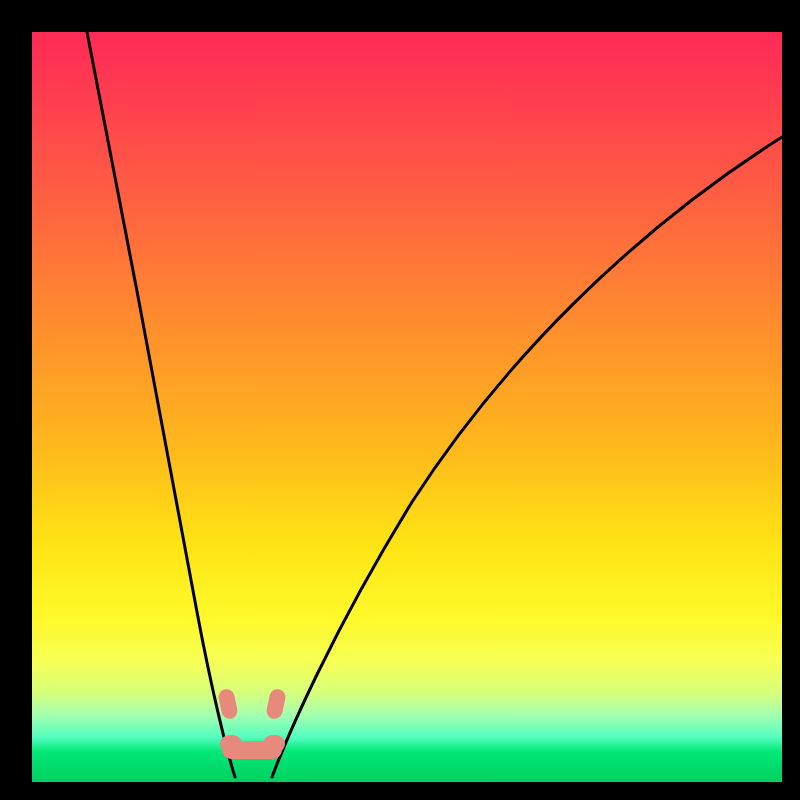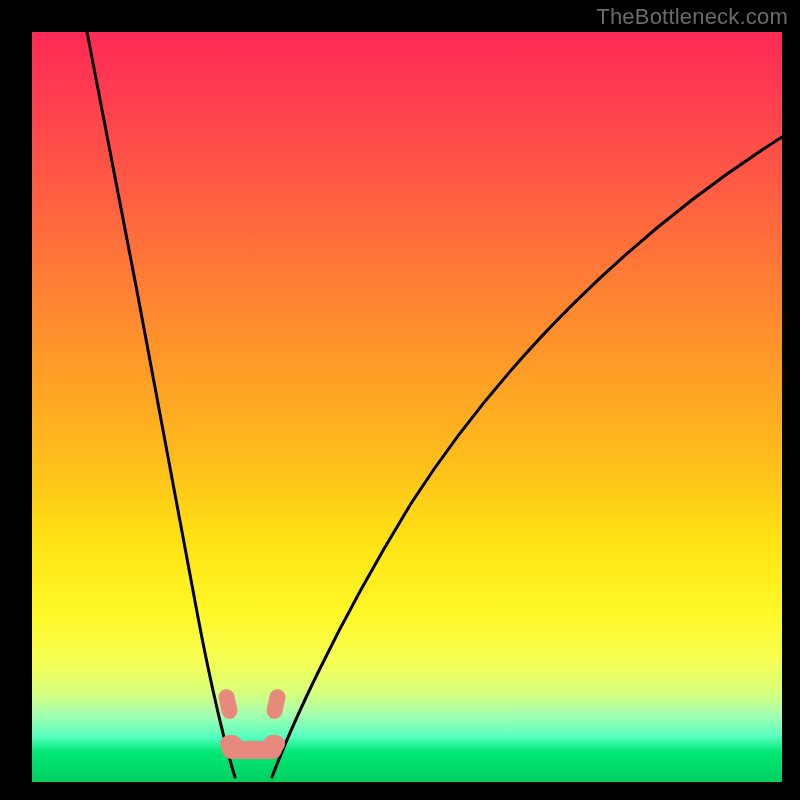--- a/index.html
+++ b/index.html
@@ -59,21 +59,20 @@
     position: absolute;
     background: #e8897d;
     border-radius: 14px;
   }
 </style>
 </head>
 <body>
 
 <div class="frame">
 
-  <div class="watermark">TheBottleneck.com</div>
 
   <div class="plot">
 
     <svg class="curves" width="750" height="750" viewBox="0 0 750 750">
       <path d="M 55 0
                C 90 175, 135 420, 165 580
                C 180 660, 195 720, 203 745" fill="none" stroke="#000" stroke-width="3" stroke-linecap="round"></path>
       <path d="M 240 745
                C 255 705, 300 600, 380 470
                C 470 330, 600 200, 750 105" fill="none" stroke="#000" stroke-width="3" stroke-linecap="round"></path>

